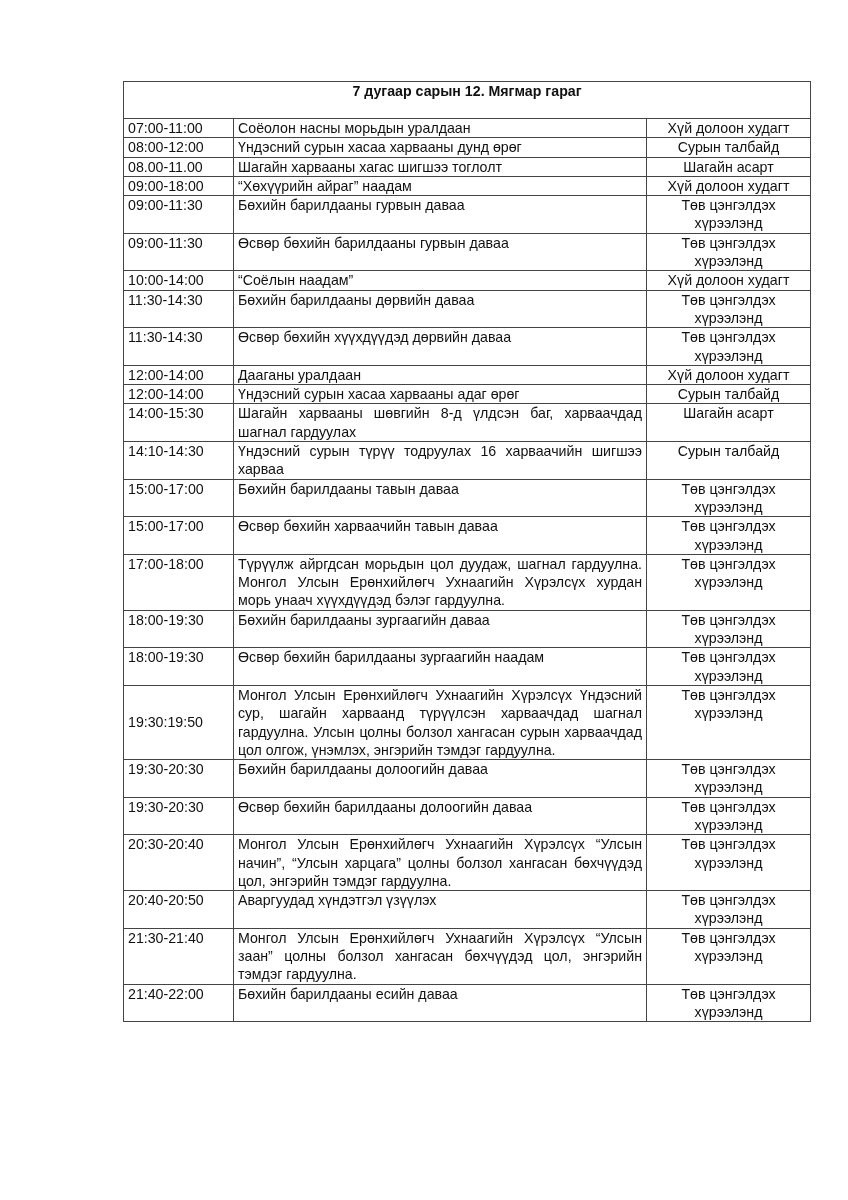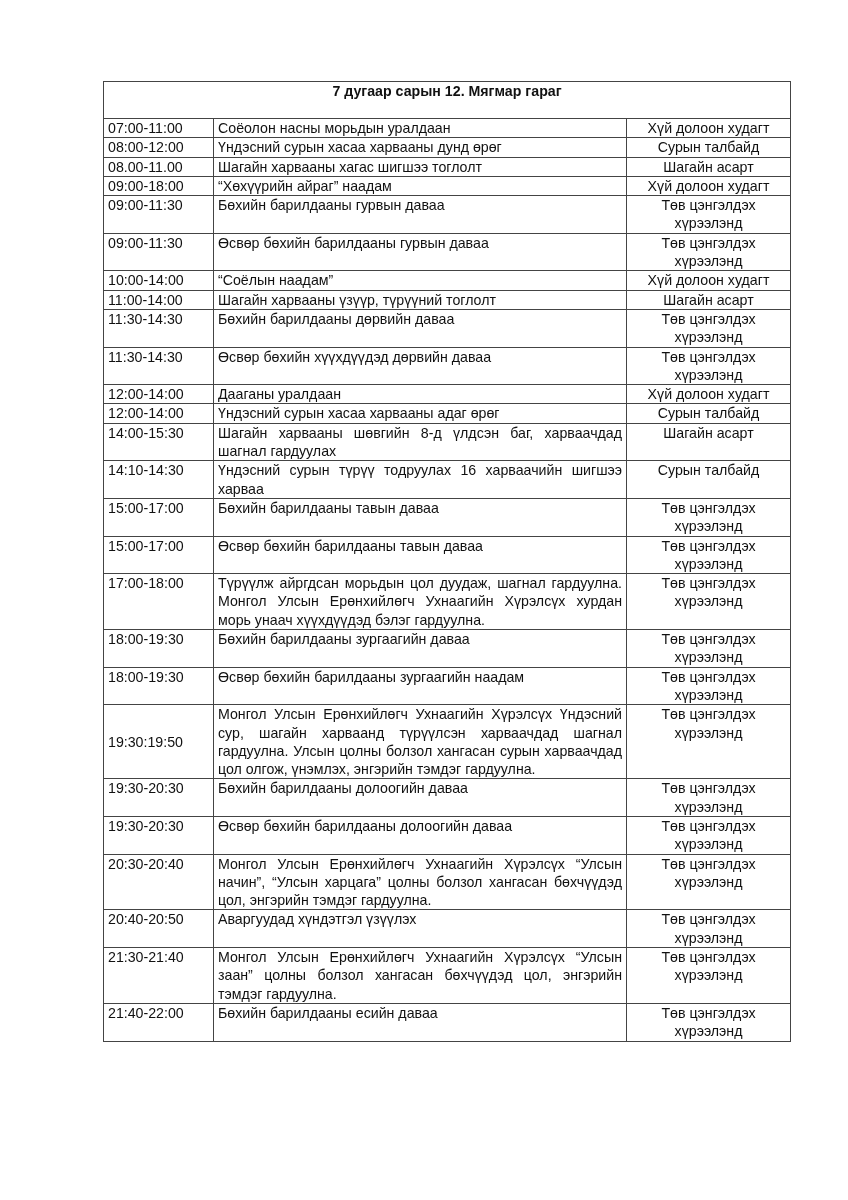--- a/index.html
+++ b/index.html
@@ -1,19 +1,19 @@
 <!DOCTYPE html>
 <html><head>
 <meta charset="utf-8">
 <style>
   html, body { margin: 0; padding: 0; background: #ffffff; }
   body { width: 848px; height: 1200px; position: relative; overflow: hidden;
          font-family: "Liberation Sans", sans-serif; color: #111; }
   .page { position: absolute; left: 103px; top: 81px; width: 687px; }
-  table.sched { border-collapse: collapse; width: 687px; table-layout: fixed; }
+  table.sched { border-collapse: collapse; width: 687px; table-layout: fixed; margin-left: 20px; }
   table.sched td { border: 1px solid #444; padding: 0 4px; vertical-align: top;
                    font-size: 14.2px; line-height: 18.3px; }
   td.title { text-align: center; font-weight: bold; height: 36px; vertical-align: top;
              padding-top: 2px; font-size: 14.5px; }
   col.c-time { width: 110px; }
   col.c-event { width: 413px; }
   col.c-place { width: 164px; }
   td.time { padding-left: 4px; }
   td.time.mid { vertical-align: middle; }
   td.event { text-align: justify; padding-left: 6px; padding-right: 6px; }
@@ -62,25 +62,20 @@
           <td class="time">09:00-11:30</td>
           <td class="event">Өсвөр бөхийн барилдааны гурвын даваа</td>
           <td class="place">Төв цэнгэлдэх хүрээлэнд</td>
         </tr>
         <tr>
           <td class="time">10:00-14:00</td>
           <td class="event">“Соёлын наадам”</td>
           <td class="place">Хүй долоон худагт</td>
         </tr>
         <tr>
-          <td class="time">11:00-14:00</td>
-          <td class="event">Шагайн харвааны үзүүр, түрүүний тоглолт</td>
-          <td class="place">Шагайн асарт</td>
-        </tr>
-        <tr>
           <td class="time">11:30-14:30</td>
           <td class="event">Бөхийн барилдааны дөрвийн даваа</td>
           <td class="place">Төв цэнгэлдэх хүрээлэнд</td>
         </tr>
         <tr>
           <td class="time">11:30-14:30</td>
           <td class="event">Өсвөр бөхийн хүүхдүүдэд дөрвийн даваа</td>
           <td class="place">Төв цэнгэлдэх хүрээлэнд</td>
         </tr>
         <tr>
@@ -103,21 +98,21 @@
           <td class="event">Үндэсний сурын түрүү тодруулах 16 харваачийн шигшээ харваа</td>
           <td class="place">Сурын талбайд</td>
         </tr>
         <tr>
           <td class="time">15:00-17:00</td>
           <td class="event">Бөхийн барилдааны тавын  даваа</td>
           <td class="place">Төв цэнгэлдэх хүрээлэнд</td>
         </tr>
         <tr>
           <td class="time">15:00-17:00</td>
-          <td class="event">Өсвөр бөхийн барилдааны тавын даваа</td>
+          <td class="event">Өсвөр бөхийн харваачийн тавын даваа</td>
           <td class="place">Төв цэнгэлдэх хүрээлэнд</td>
         </tr>
         <tr>
           <td class="time">17:00-18:00</td>
           <td class="event">Түрүүлж айргдсан морьдын цол дуудаж, шагнал гардуулна. Монгол Улсын Ерөнхийлөгч Ухнаагийн Хүрэлсүх хурдан морь унаач хүүхдүүдэд бэлэг гардуулна.</td>
           <td class="place">Төв цэнгэлдэх хүрээлэнд</td>
         </tr>
         <tr>
           <td class="time">18:00-19:30</td>
           <td class="event">Бөхийн барилдааны зургаагийн даваа</td>

